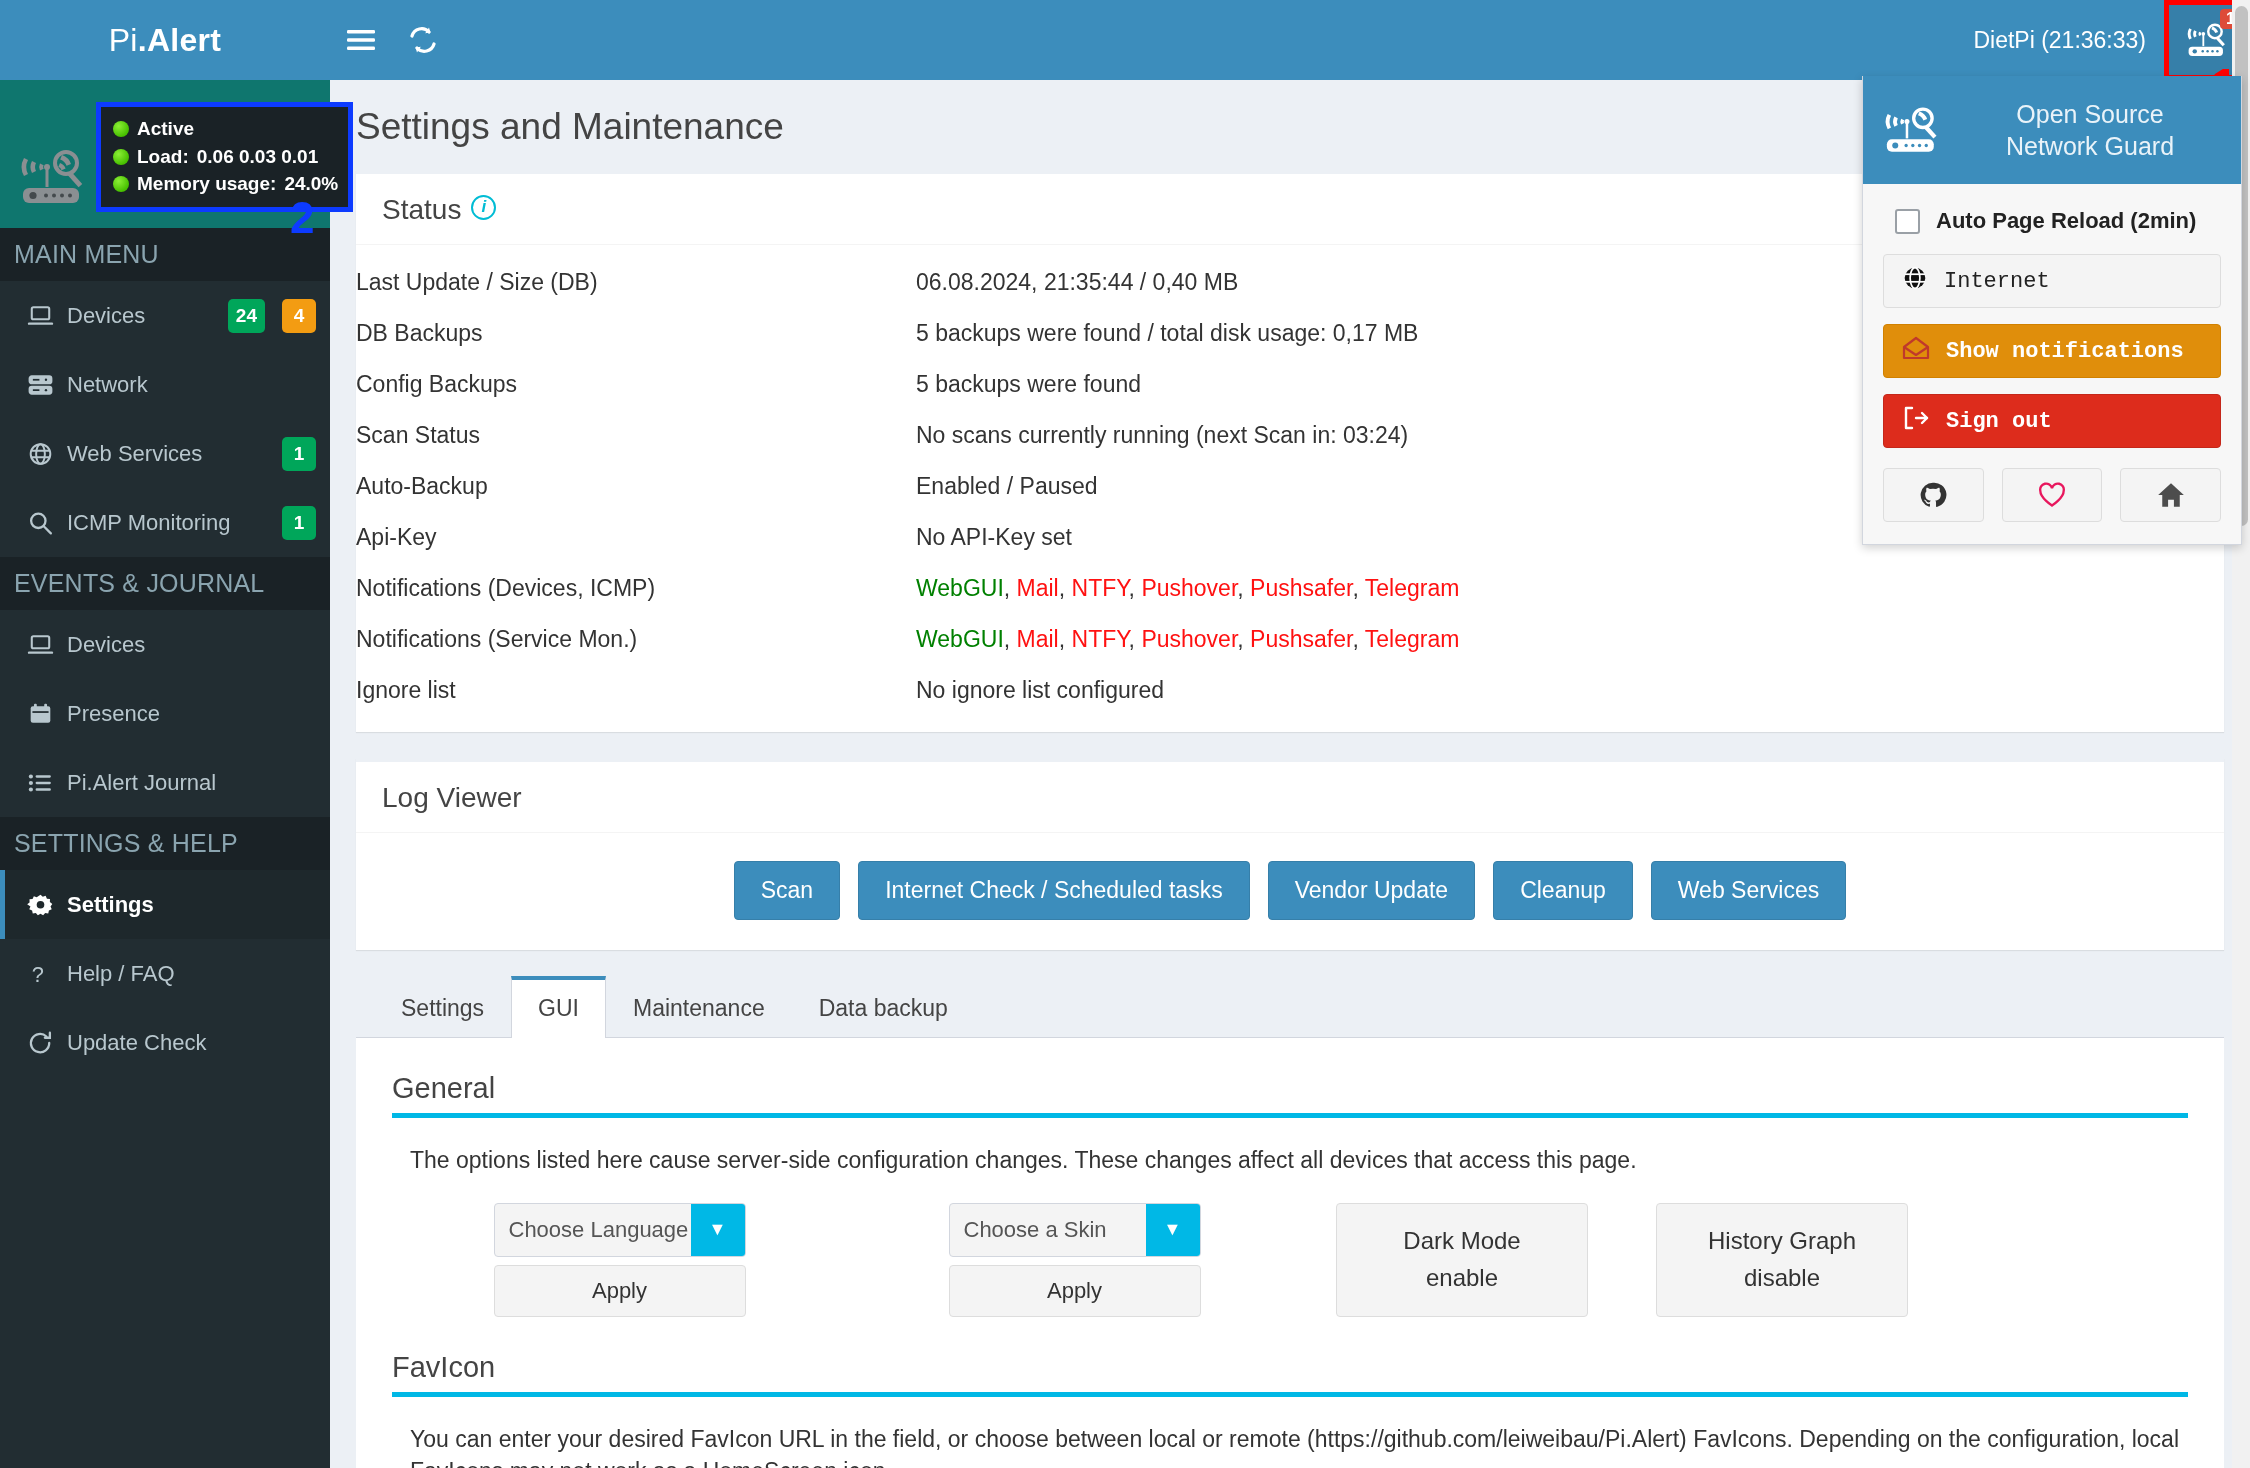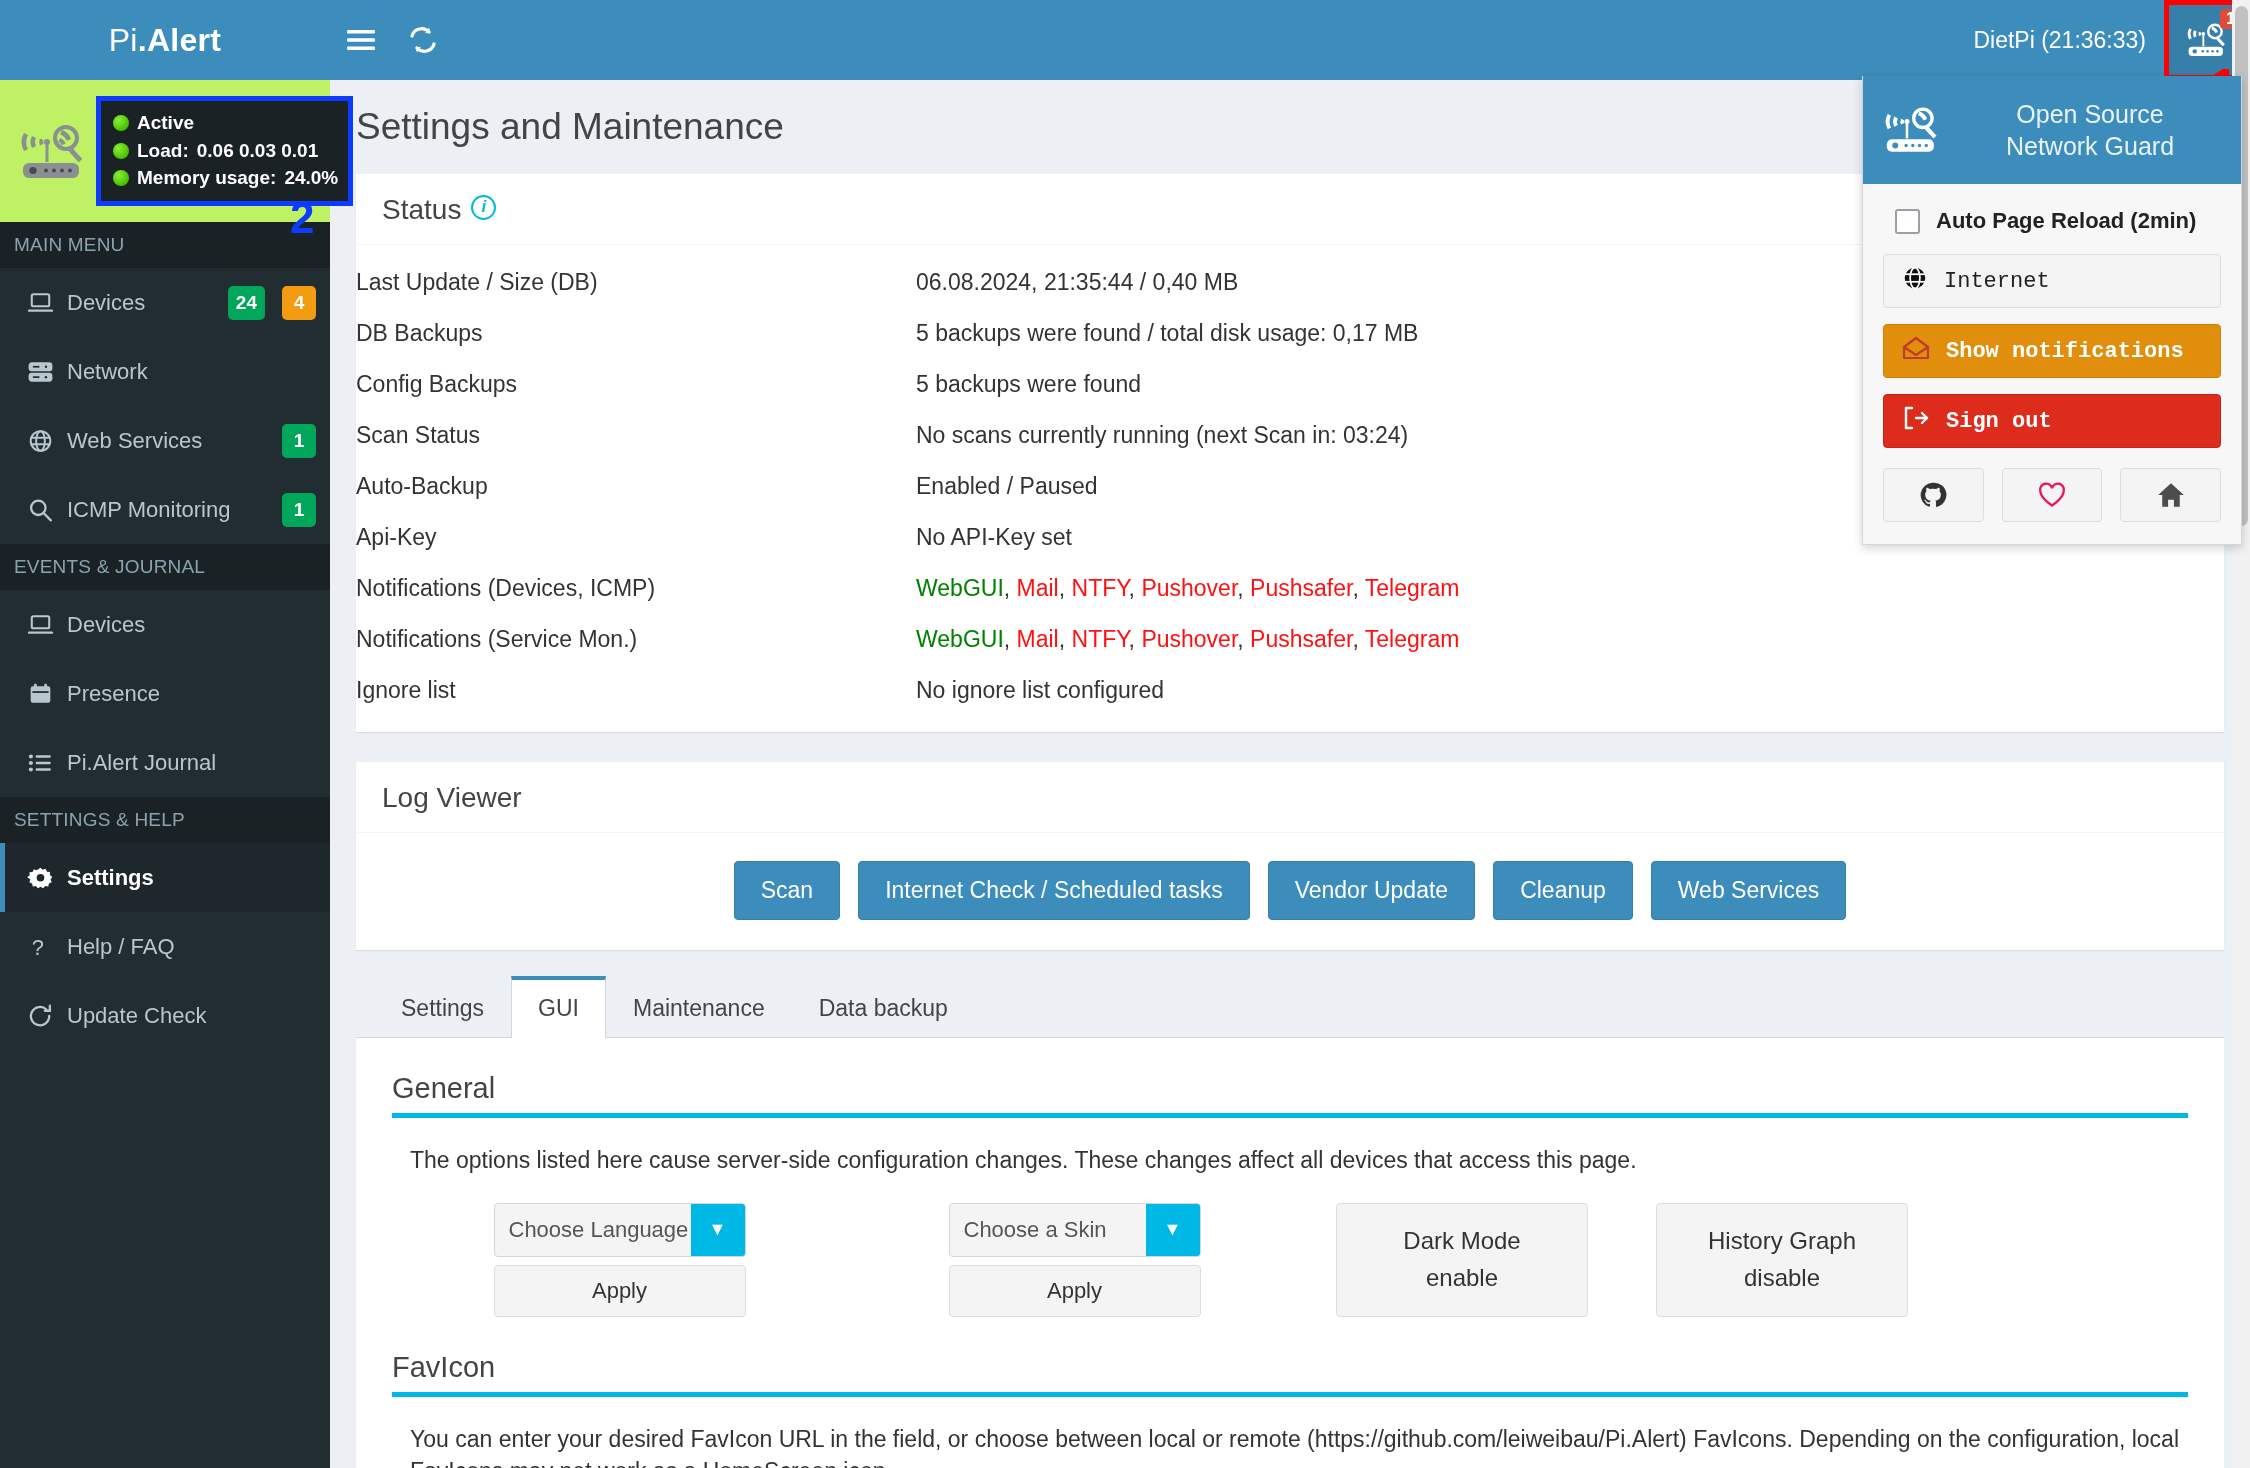--- a/index.html
+++ b/index.html
@@ -22,44 +22,44 @@
   }
   .logo-bar {
     height: 80px; background: #3c8dbc;
     display: flex; align-items: center; justify-content: center;
   }
   .logo-text { color: #fff; font-size: 32px; letter-spacing: .3px; }
   .logo-text b { font-weight: 700; }
   .logo-text .light { font-weight: 400; }
 
   .sys-panel {
-    display: flex; align-items: center;
-    padding: 16px 10px 16px 16px;
-    background: #bef264;
+    display: flex; align-items: flex-end;
+    padding: 22px 10px 16px 16px;
+    background: #0f766e;
   }
   .sys-icon { width: 74px; flex: 0 0 74px; padding-top: 6px; }
   .sys-box {
     flex: 1; margin-left: 6px;
     border: 5px solid #0d3bff;
     background: #1a2226;
     padding: 8px 10px 9px 12px;
   }
   .sys-line {
     display: flex; align-items: center;
     color: #fff; font-size: 19px; font-weight: 700;
     line-height: 1.46; white-space: nowrap;
   }
   .dot {
     width: 16px; height: 16px; border-radius: 50%;
     background: radial-gradient(circle at 35% 32%, #8bef35, #47c000 70%);
     margin-right: 8px; flex: 0 0 16px;
   }
 
   .menu-header {
-    color: #8aa4af; font-size: 19px; letter-spacing: .2px;
+    color: #8aa4af; font-size: 25px; letter-spacing: .2px;
     padding: 12px 0 12px 14px; background: #1a2226;
   }
   .menu-item {
     display: flex; align-items: center;
     height: 69px; padding: 0 14px 0 22px;
     color: #b8c7ce; font-size: 22px;
     border-left: 5px solid transparent;
     cursor: pointer; position: relative;
   }
   .menu-item .mi-icon {

